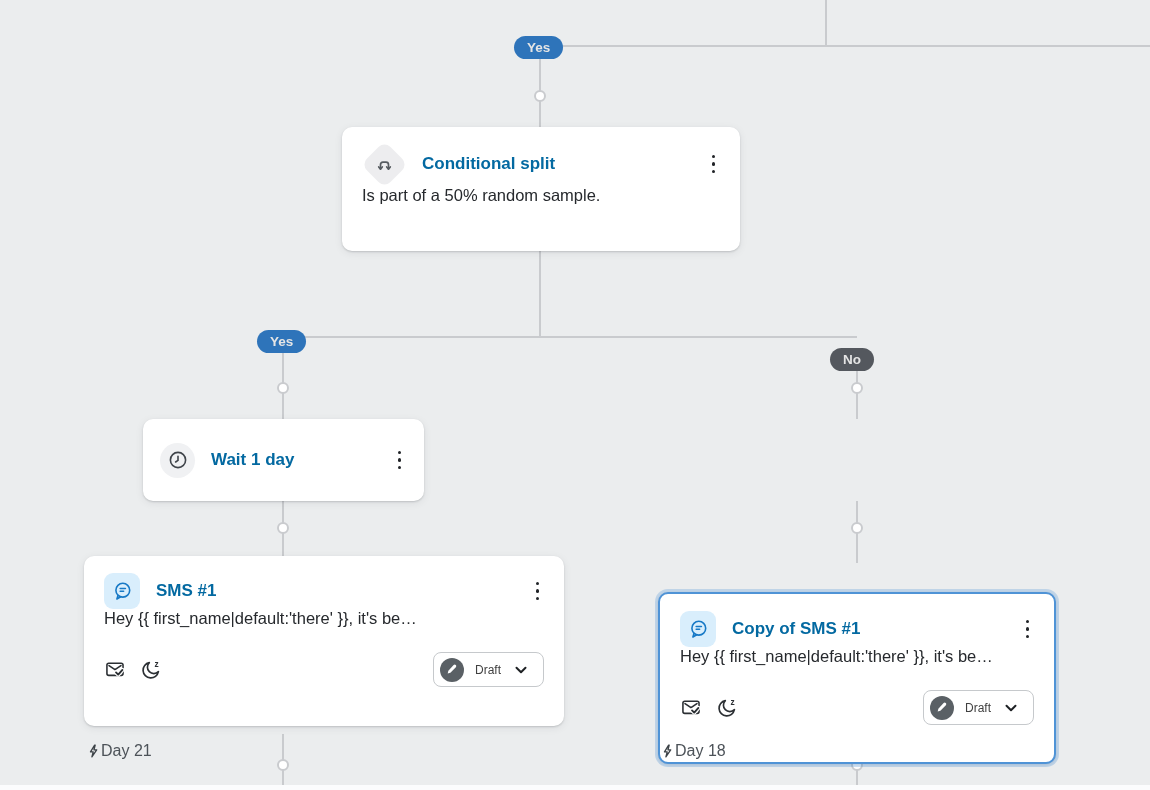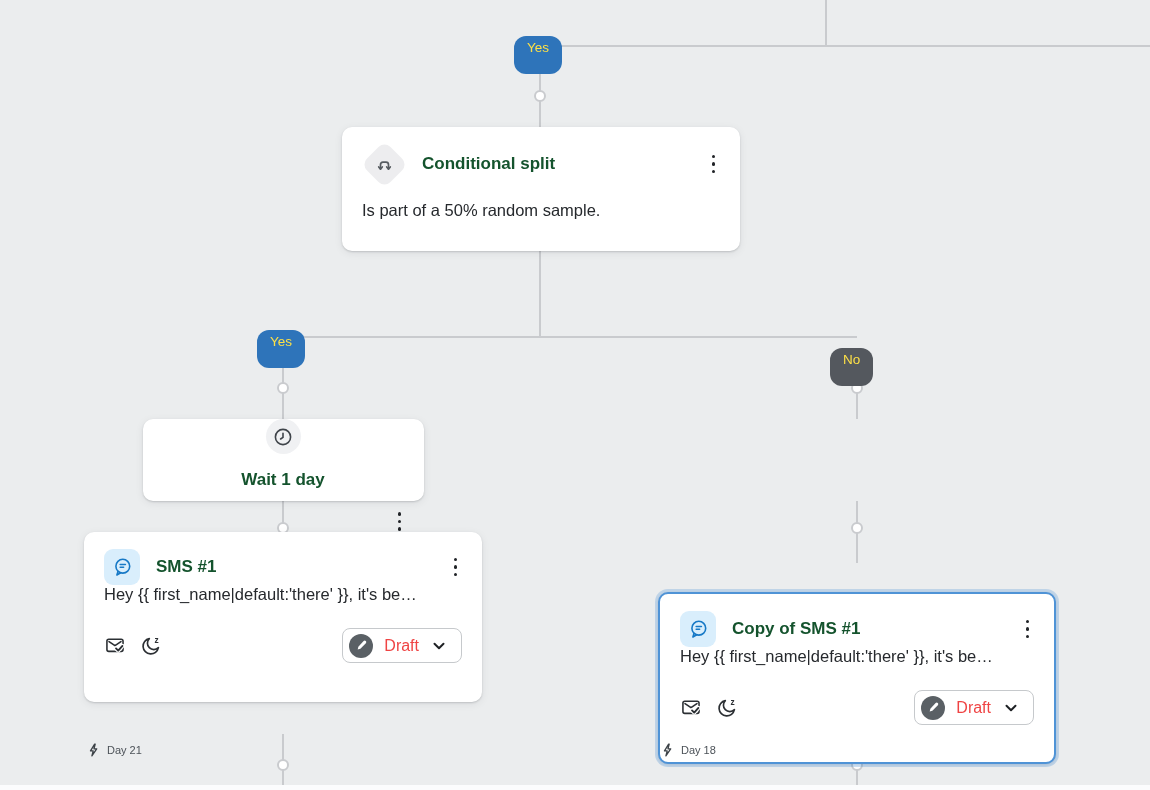--- a/index.html
+++ b/index.html
@@ -10,75 +10,75 @@
     overflow:hidden;
   }
   .line { position:absolute; background:var(--line-color,#c9cbce); }
   .line.v { width:2px; }
   .line.h { height:2px; }
   .dot {
     position:absolute; width:12px; height:12px; border-radius:50%;
     background:#fff; border:2px solid var(--line-color,#c9cbce); box-sizing:border-box;
   }
   .pill {
-    position:absolute; height:38px; line-height:23px; padding:0 13px;
-    border-radius:12px; color:#fde047; font-size:13.5px; font-weight:400;
+    position:absolute; height:23px; line-height:23px; padding:0 13px;
+    border-radius:12px; color:#e5e5e5; font-size:13.5px; font-weight:700;
   }
   .pill.yes { background:var(--yes-pill,#2e74ba); }
   .pill.no  { background:var(--no-pill,#54585e); }
   .card {
     position:absolute; background:#fff; border-radius:10px; box-sizing:border-box;
     box-shadow:0 1px 2px rgba(35,40,45,.18), 0 2px 8px rgba(35,40,45,.08);
     cursor:pointer;
   }
   .card.selected {
     border:2px solid var(--selected-border,#4f93d6);
     box-shadow:0 0 0 3px rgba(79,147,214,.28), 0 1px 3px rgba(35,40,45,.15);
   }
   .card-header { display:flex; align-items:center; gap:16px; }
-  .title { font-size:17px; font-weight:700; color:#14532d; white-space:nowrap; }
+  .title { font-size:17px; font-weight:700; color:#0369a1; white-space:nowrap; }
   .kebab {
     margin-left:auto; display:flex; flex-direction:column; gap:4px; align-items:center;
     background:none; border:0; padding:6px 5px; cursor:pointer;
   }
   .kebab i { width:3.5px; height:3.5px; border-radius:50%; background:#202327; display:block; }
   .desc { font-size:16.5px; color:#26292d; white-space:nowrap; overflow:hidden; }
   .cond-card { padding:15px 20px 0 20px; }
-  .cond-card .desc { margin-top:15px; }
+  .cond-card .desc { }
   .diamond-wrap { width:44px; height:44px; display:flex; align-items:center; justify-content:center; flex:0 0 44px; }
   .diamond {
     width:33px; height:33px; border-radius:8px; background:#ededef;
     transform:rotate(45deg); display:flex; align-items:center; justify-content:center;
   }
   .diamond svg { transform:rotate(-45deg); }
-  .wait-card { display:flex; align-items:center; gap:16px; padding:0 18px 0 17px;flex-direction:column; }
+  .wait-card { display:flex; align-items:center; gap:16px; padding:0 18px 0 17px; }
   .round-icon {
     width:35px; height:35px; border-radius:50%; background:#f0f1f3; flex:0 0 35px;
     display:flex; align-items:center; justify-content:center;
   }
   .sms-card { padding:17px 20px; display:flex; flex-direction:column; }
   .sq-icon {
     width:36px; height:36px; border-radius:9px; background:var(--sms-icon-bg,#d9eefc); flex:0 0 36px;
     display:flex; align-items:center; justify-content:center;
   }
   .preview { }
   .sms-footer { margin-top:24px; display:flex; align-items:center; gap:13px; }
   .mini-icon { display:flex; align-items:center; justify-content:center; }
   .status-btn {
     margin-left:auto; display:flex; align-items:center; gap:11px; height:35px;
     padding:0 13px 0 6px; border:1px solid #c6c9cc; border-radius:8px; background:#fff; cursor:pointer;
   }
   .status-badge {
     width:24px; height:24px; border-radius:50%; background:var(--status-badge,#5a6065);
     display:flex; align-items:center; justify-content:center;
   }
-  .status-label { font-size:16px; color:#ef4444; }
+  .status-label { font-size:12px; color:#404040; }
   .day-label {
-    position:absolute; display:flex; align-items:center; gap:6px;
-    font-size:11px; color:#4c5258;
+    position:absolute; display:flex; align-items:center; 
+    font-size:16px; color:#4c5258;
   }
   .bottom-strip { position:absolute; left:0; top:785px; width:1150px; height:5px; background:#fbfcfd; }
 </style>
 </head>
 <body>
 
 <div class="canvas">
 
   <div class="line v" style="left:825px;top:0;height:46px"></div>
   <div class="line h" style="left:540px;top:45px;width:610px"></div>
@@ -134,21 +134,21 @@
     </span>
     <span class="title">Wait 1 day</span>
     <button class="kebab">
         <i></i>
         <i></i>
         <i></i>
       </button>
   </div>
 
 
-  <div class="card sms-card" style="left:84px;top:532px;width:398px;height:170px">
+  <div class="card sms-card" style="left:84px;top:556px;width:480px;height:170px">
     <div class="card-header">
       <span class="sq-icon">
         <svg width="23" height="23" viewBox="0 0 23 23" fill="none" stroke="#1779c6" stroke-width="1.6" stroke-linecap="round" stroke-linejoin="round">
           <circle cx="11.8" cy="10.2" r="6.9"></circle>
           <path d="M7 15.5 L5.9 19 L9.7 16.9"></path>
           <path d="M9.2 8.5 H14.4"></path>
           <path d="M9.2 11.2 H12.6"></path>
         </svg>
       </span>
       <span class="title">SMS #1</span>

